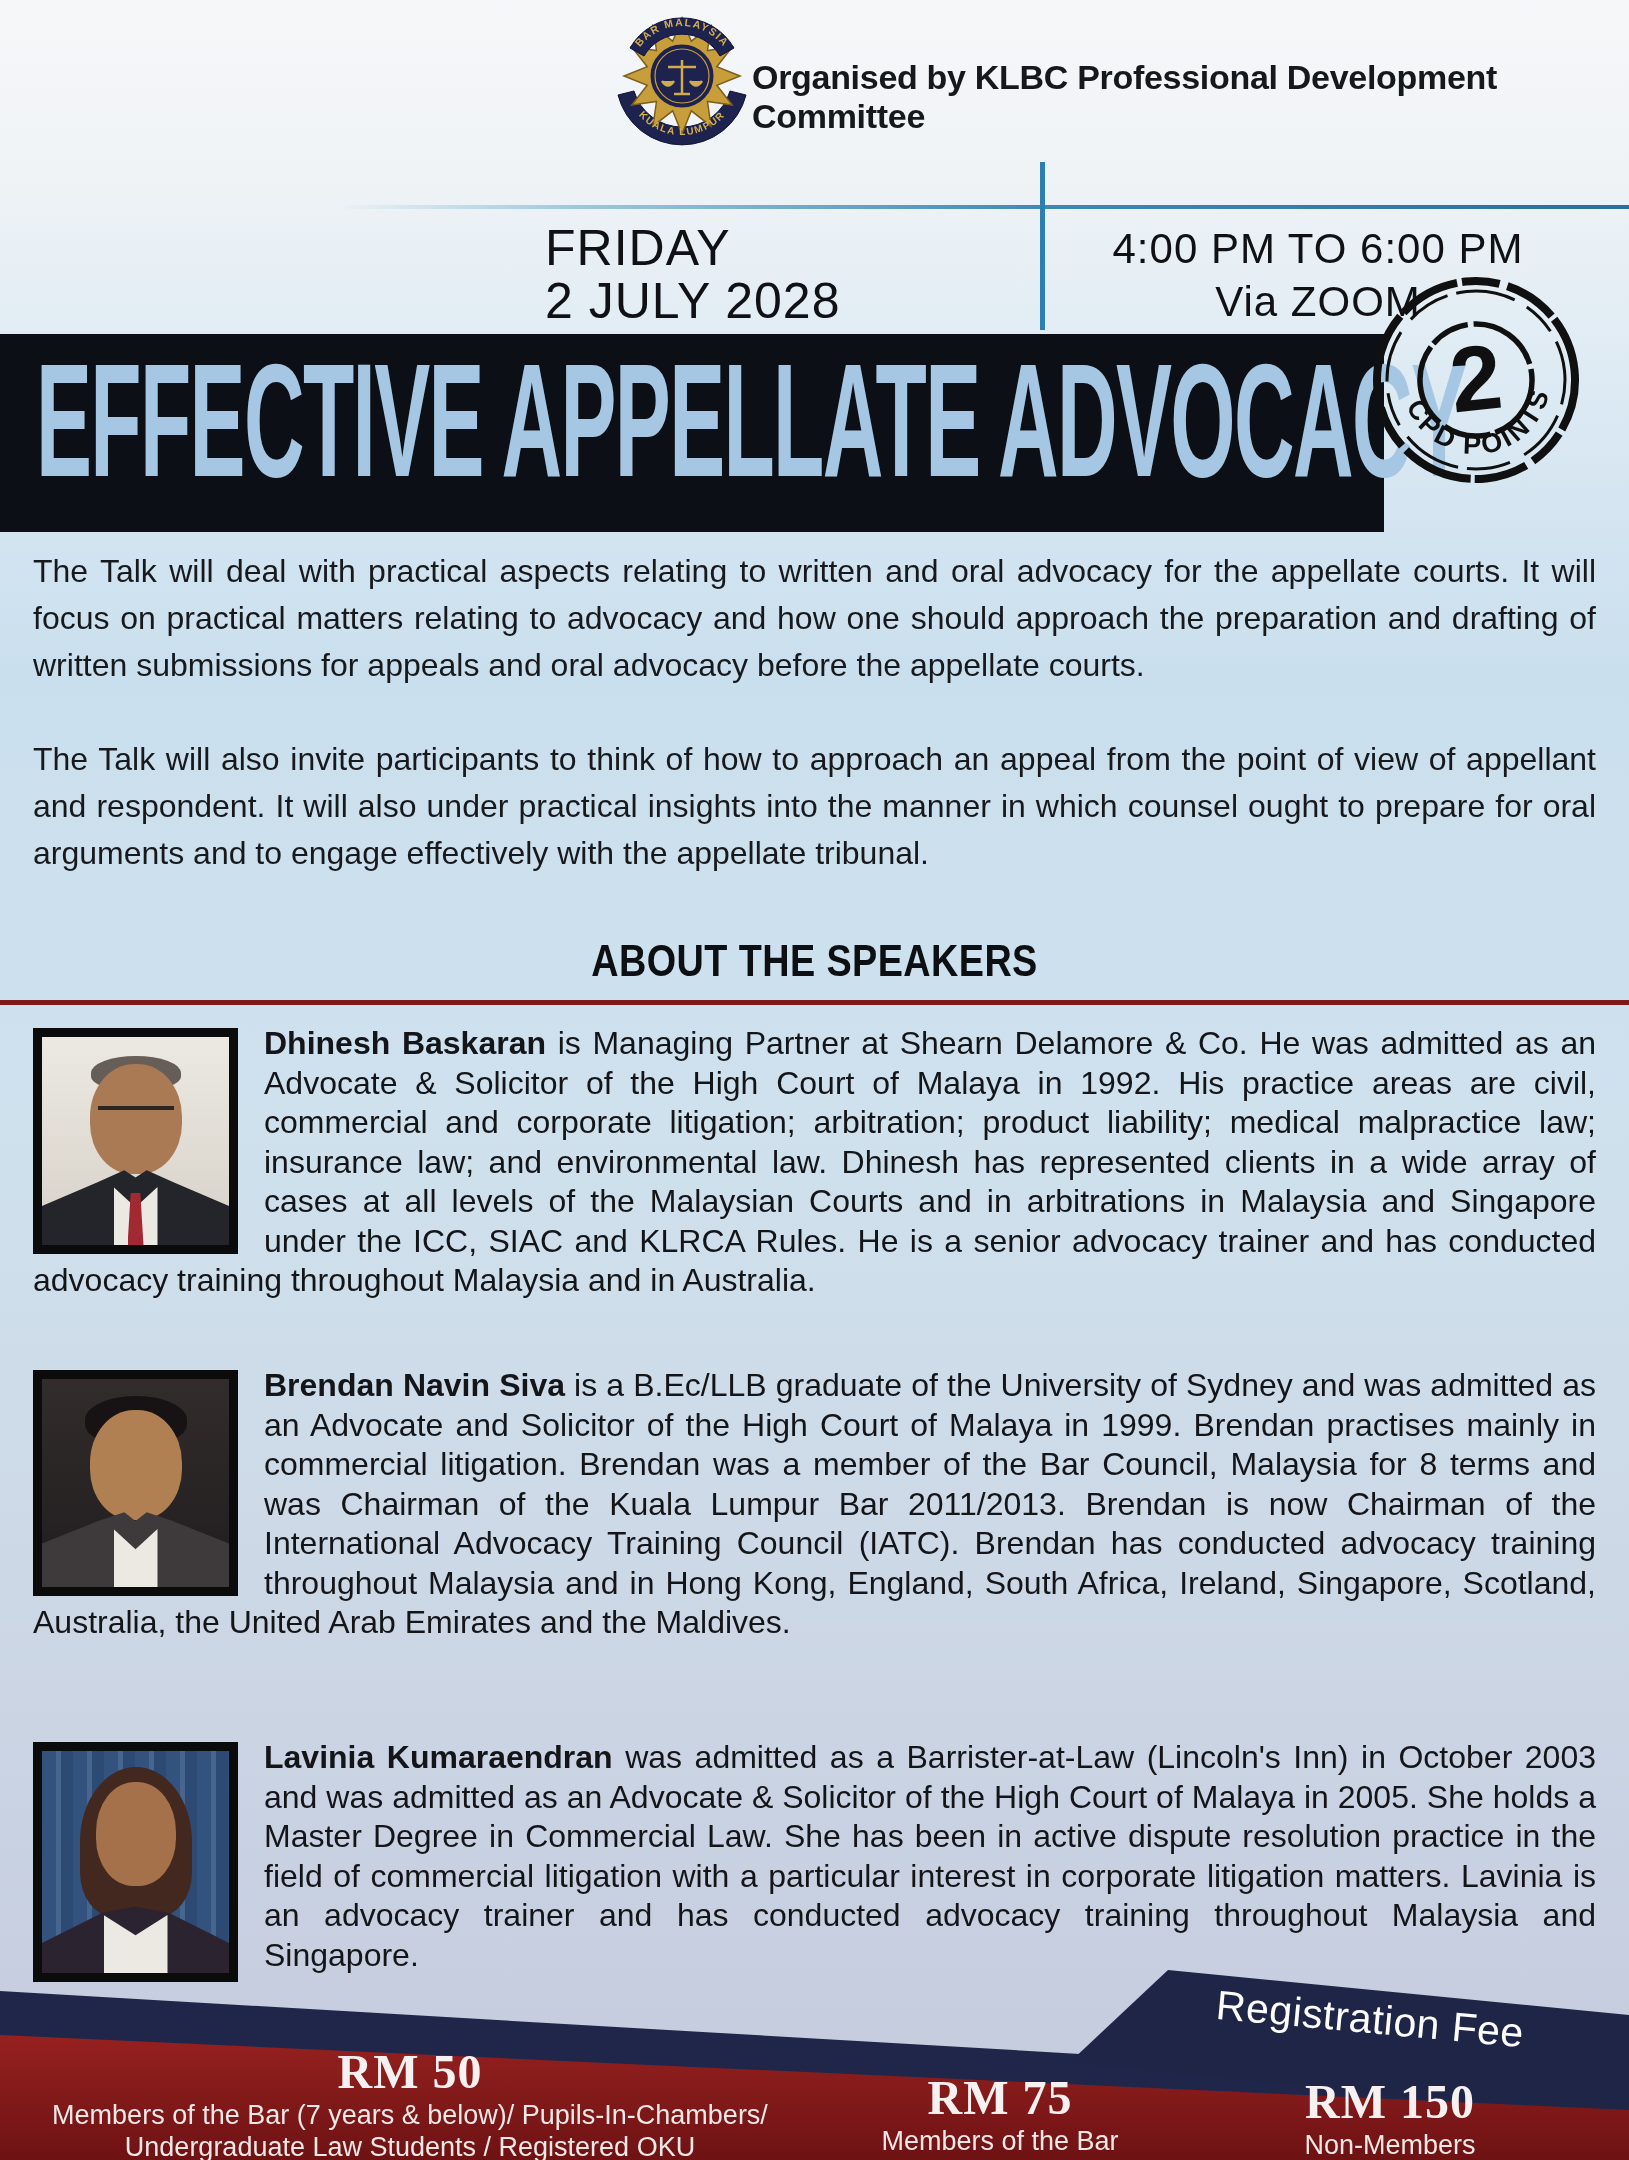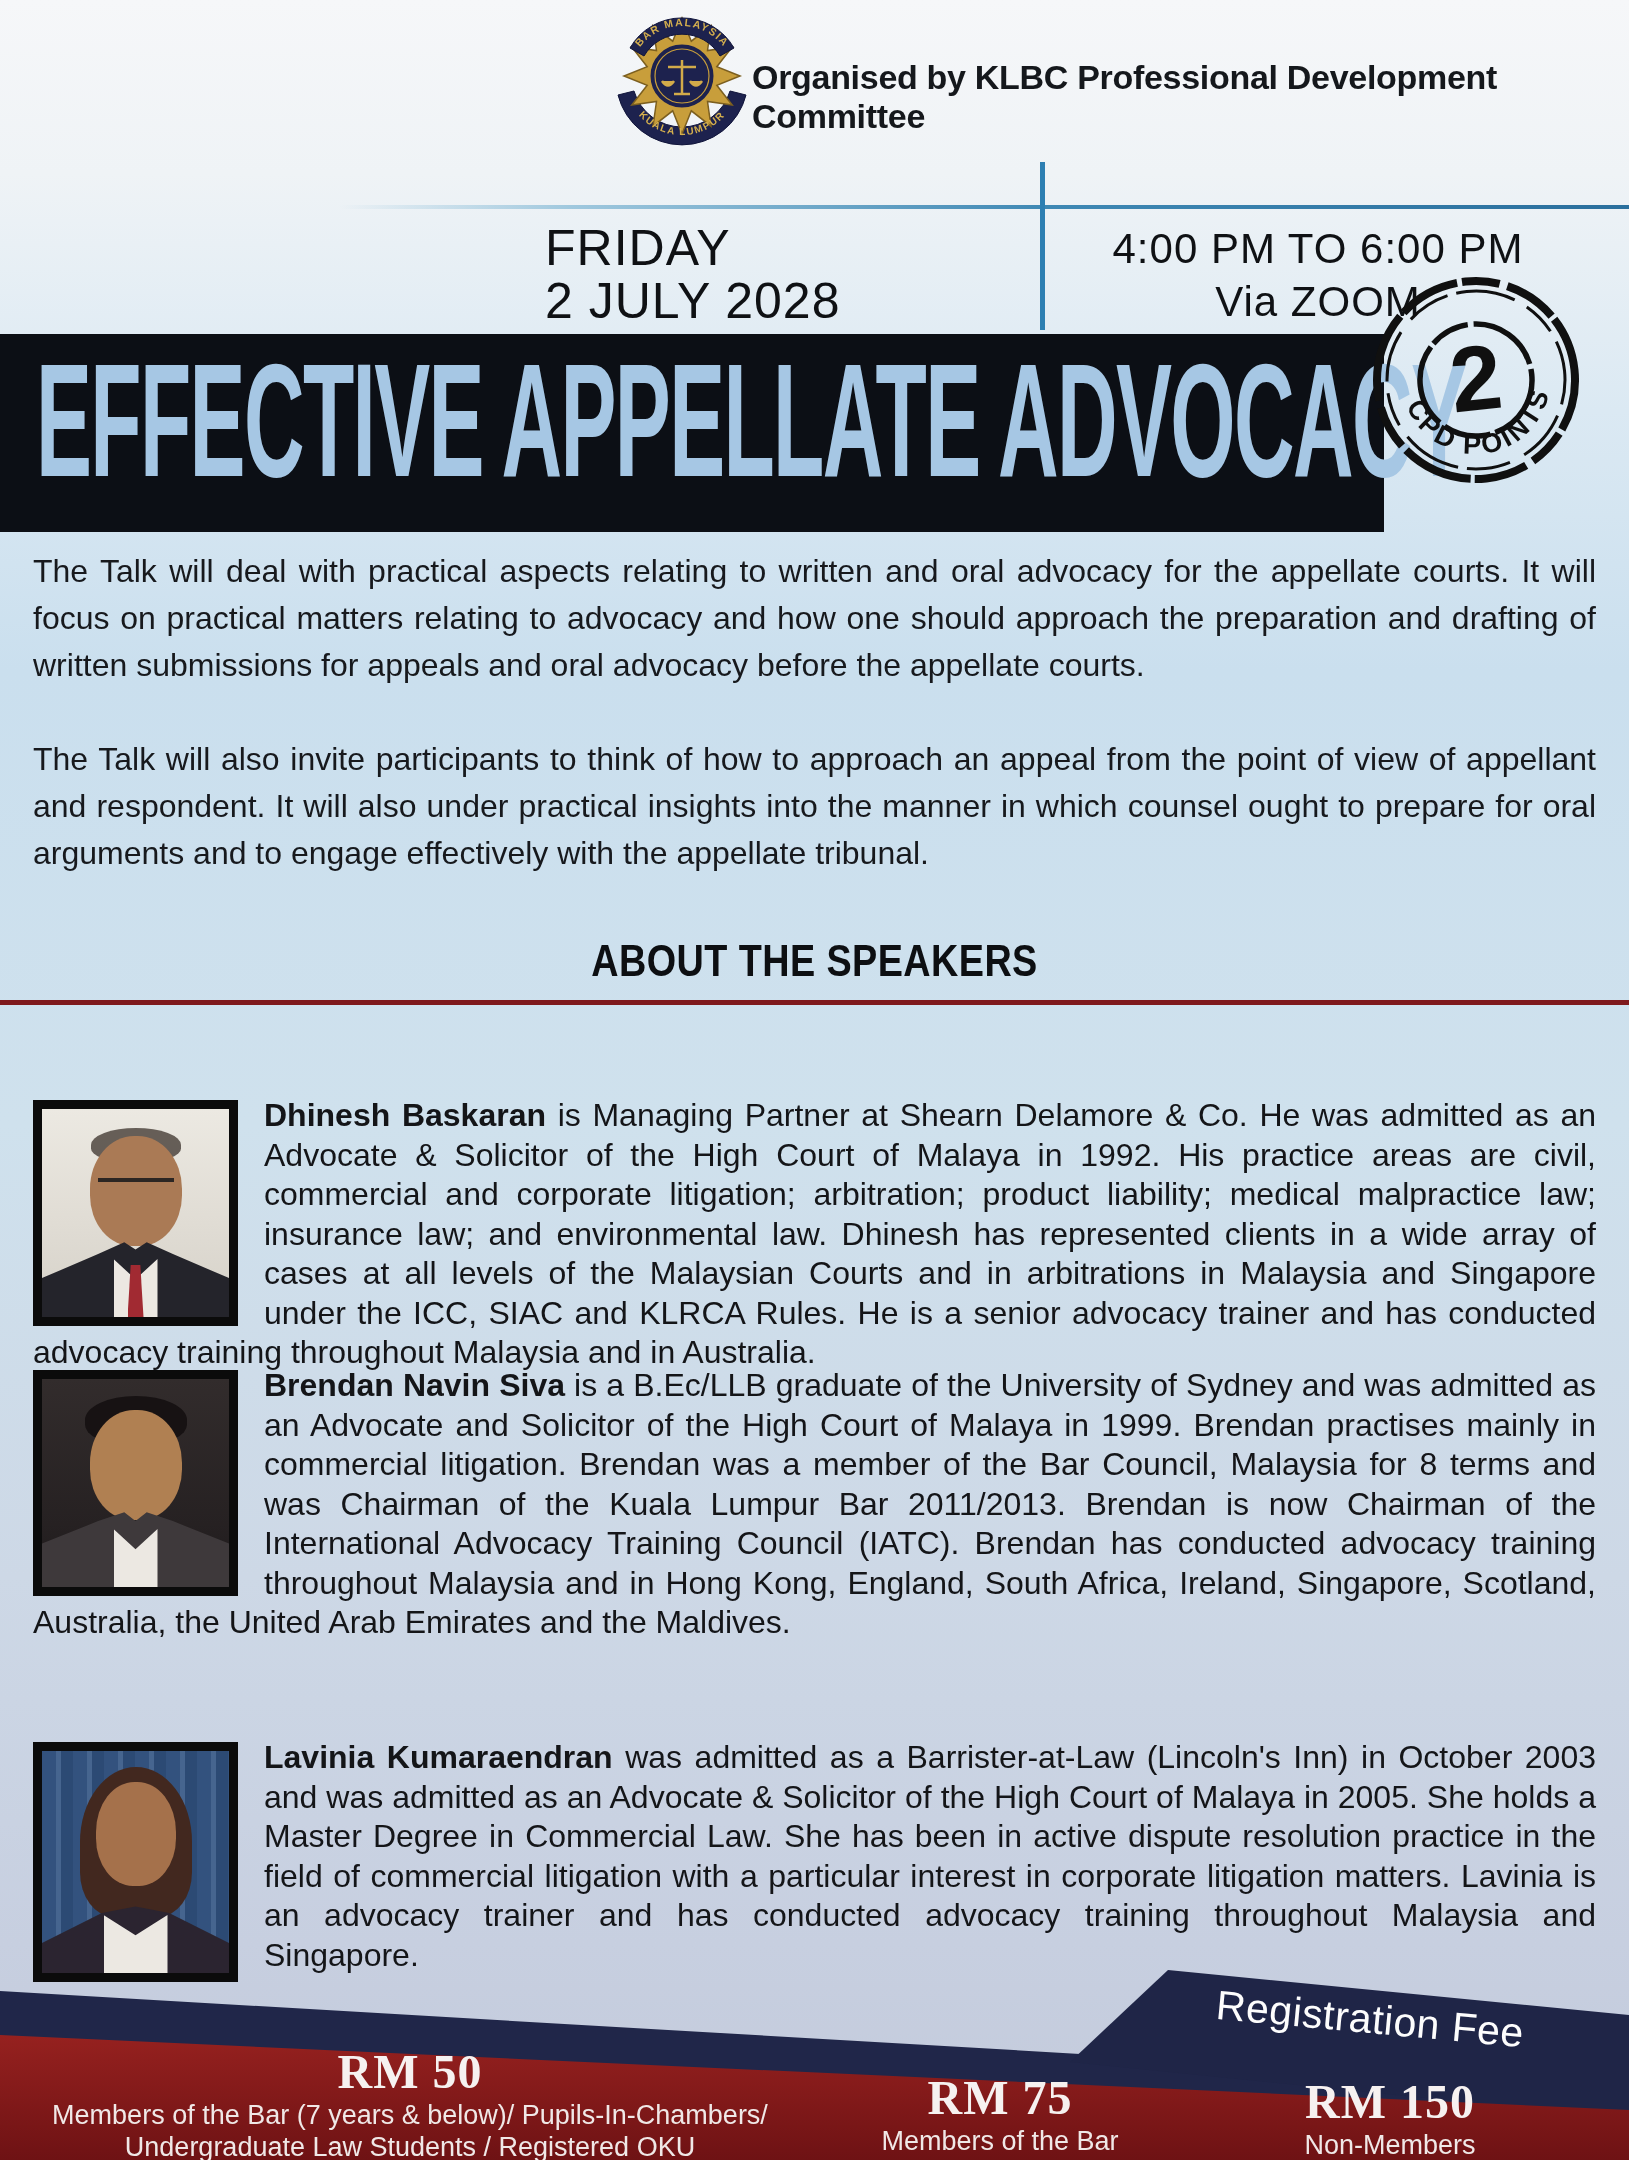--- a/index.html
+++ b/index.html
@@ -36,21 +36,21 @@
   
   .content{position:absolute;left:33px;top:548px;width:1563px;}
   .content p{margin:0;font-size:32px;line-height:47px;text-align:justify;color:#17191d;}
   .content p + p{margin-top:47px;}
   .about-heading{margin:58px 0 0 0;text-align:center;font-size:45px;font-weight:700;
     letter-spacing:.5px;color:#0d0f12;transform:scaleX(.84);}
   .divider-red{position:absolute;left:0;top:1000px;width:1629px;height:5px;background:#7e191c;}
   
   .speaker{position:absolute;left:33px;width:1563px;font-size:32px;line-height:39.5px;
     text-align:justify;color:#141518;}
-  .sp1{top:1096px;} .sp2{top:1366px;} .sp3{top:1738px;}
+  .sp1{top:1024px;} .sp2{top:1366px;} .sp3{top:1738px;}
   .speaker strong{font-weight:700;}
   .photo{position:relative;float:left;width:187px;height:208px;border:9px solid #0b0b0b;
     margin:4px 26px 6px 0;overflow:hidden;}
   .v3{height:222px;}
   .v1{background:linear-gradient(180deg,#ece9e2 0%,#e0dcd4 55%,#d5d1c8 100%);}
   .v2{background:linear-gradient(180deg,#322c2c 0%,#262122 70%,#1d1a1b 100%);}
   .v3{background:repeating-linear-gradient(90deg,#33527e 0 14px,#46658f 14px 19px,#2c4a74 19px 31px);}
   .ph-face{position:absolute;left:50%;top:15%;width:92px;height:110px;margin-left:-46px;
     border-radius:48% 48% 46% 46%;}
   .v1 .ph-face{background:#aa7a55;top:13%;}

